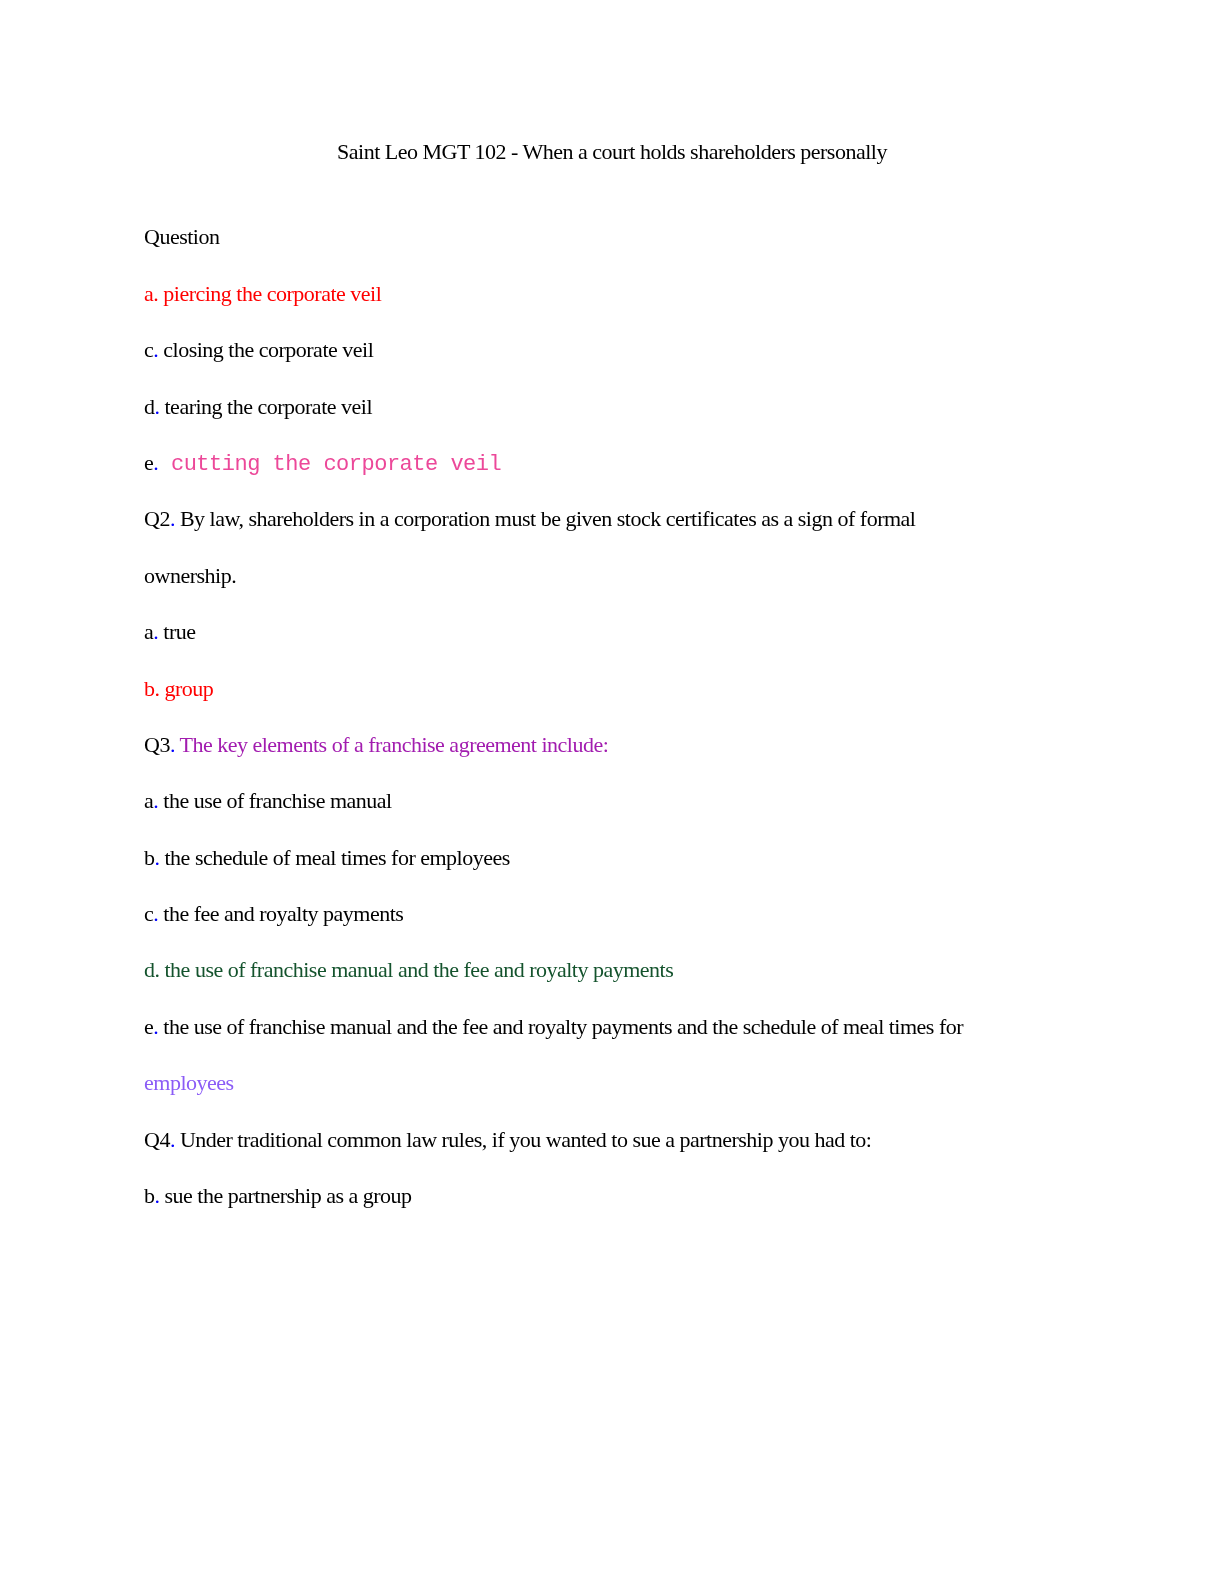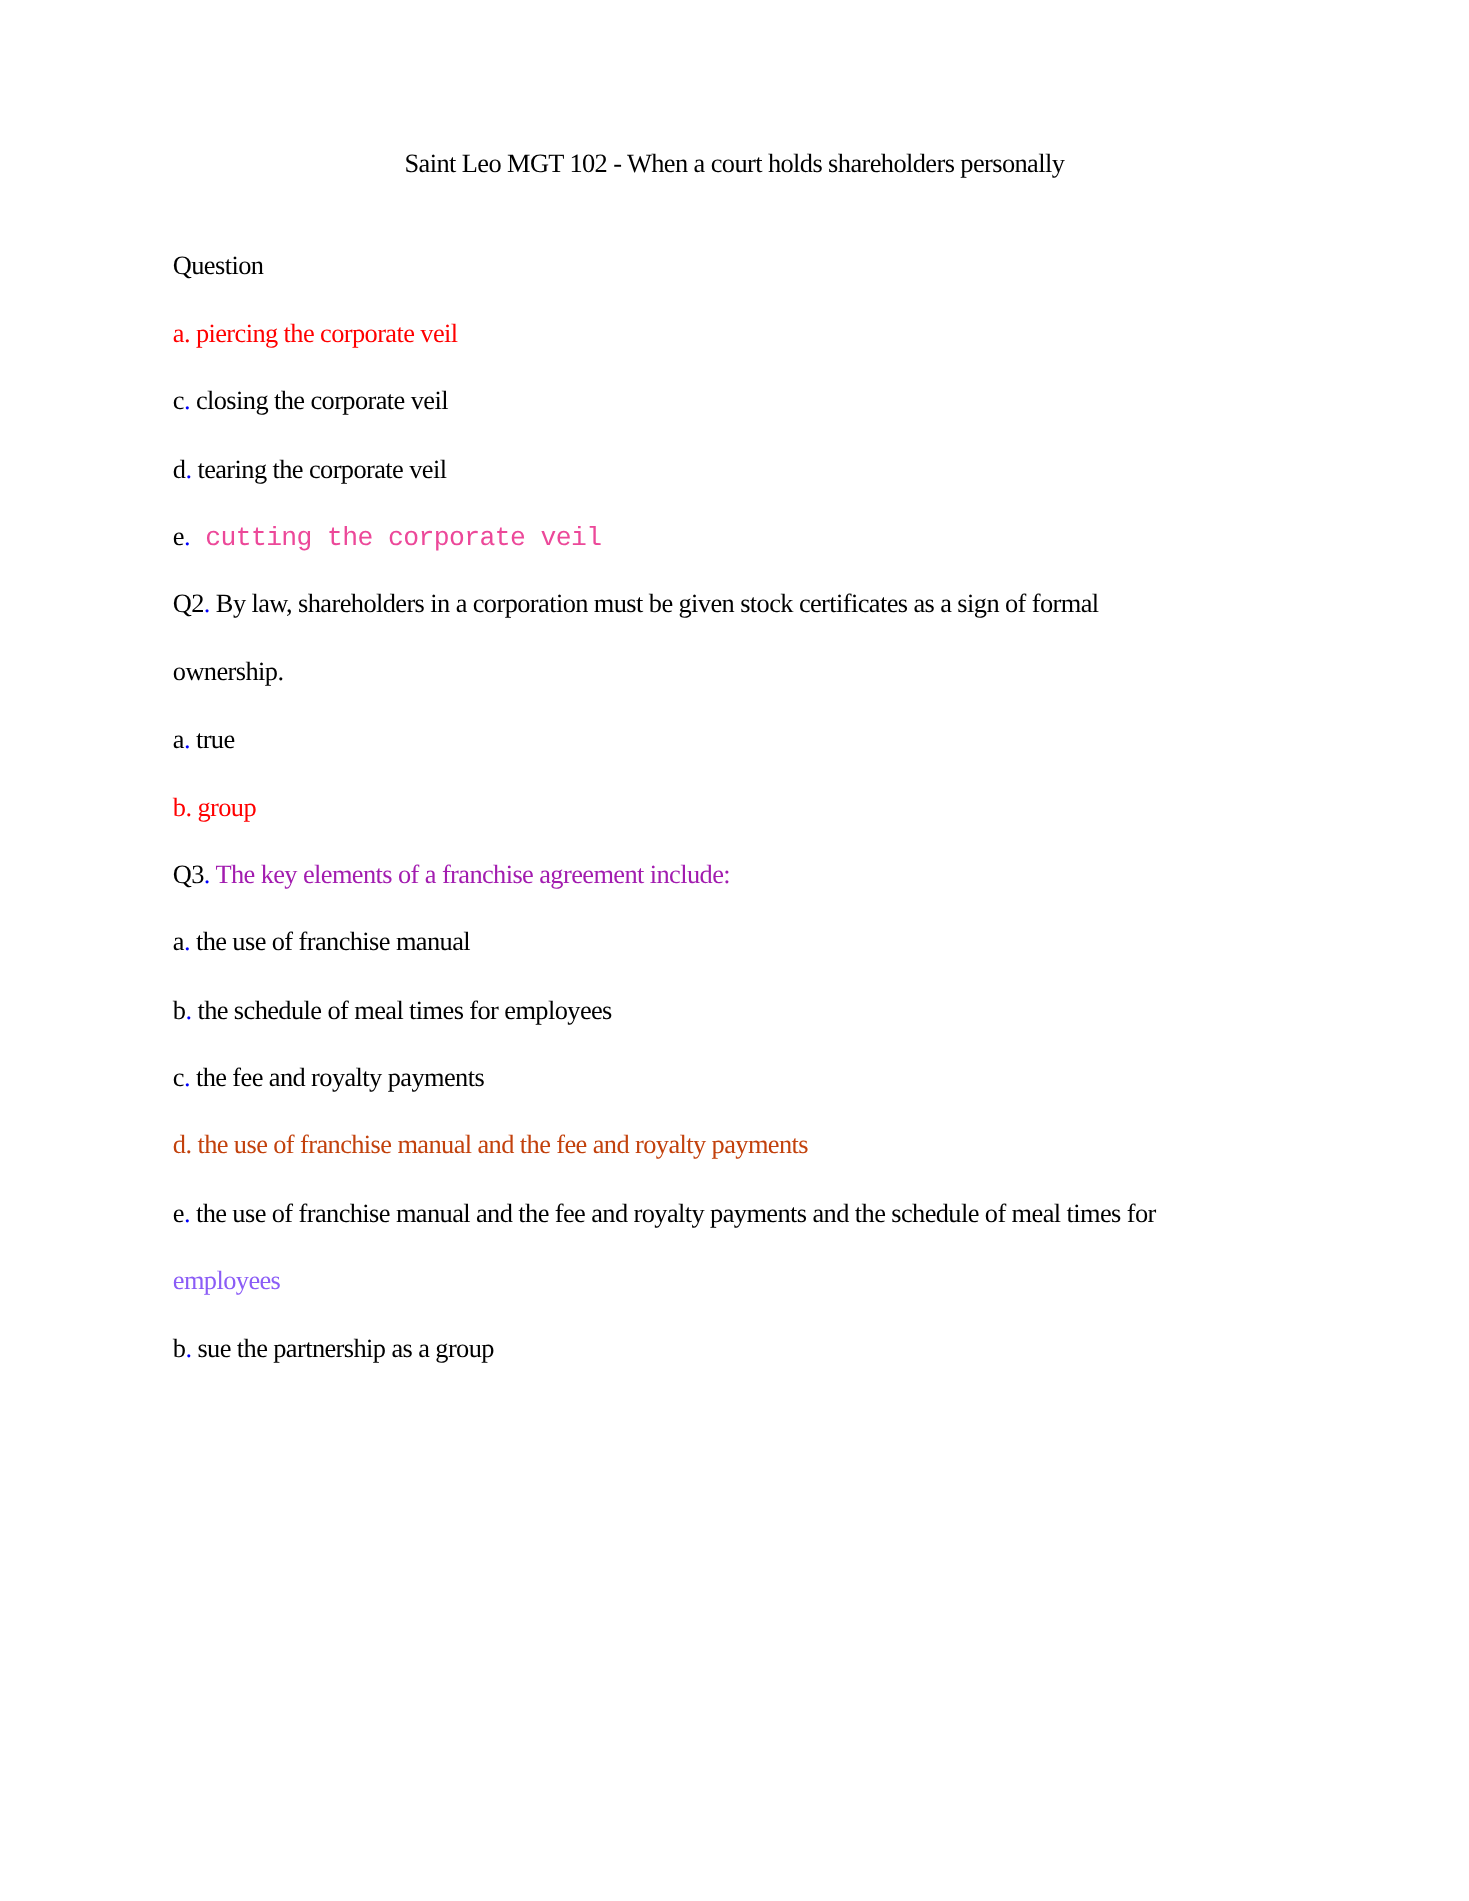--- a/index.html
+++ b/index.html
@@ -14,21 +14,21 @@
     background: #ffffff;
     overflow: hidden;
     font-family: "Liberation Serif", "DejaVu Serif", serif;
     font-size: 22px;
     letter-spacing: -0.5px;
     color: #000000;
   }
   .doc-content {
     position: absolute;
     left: 144px;
-    top: 108px;
+    top: 124px;
     width: 936px;
   }
   .line {
     height: 56.4px;
     line-height: 56.4px;
     white-space: nowrap;
   }
   .title-line {
     text-align: center;
   }
@@ -50,19 +50,20 @@
         <div class="line"><span style="color: rgb(0, 0, 0);">d</span><span style="color: rgb(0, 0, 255);">.</span><span style="color: rgb(0, 0, 0);"> tearing the corporate veil</span></div>
         <div class="line"><span style="color: rgb(0, 0, 0);">e</span><span style="color: rgb(0, 0, 255);">.</span><span style="color: #ec4899; font-family: Liberation Mono, monospace;"> cutting the corporate veil</span></div>
         <div class="line"><span style="color: rgb(0, 0, 0);">Q2</span><span style="color: rgb(0, 0, 255);">.</span><span style="color: rgb(0, 0, 0); text-align: right;"> By law, shareholders in a corporation must be given stock certificates as a sign of formal</span></div>
         <div class="line"><span style="color: rgb(0, 0, 0);">ownership.</span></div>
         <div class="line"><span style="color: rgb(0, 0, 0);">a</span><span style="color: rgb(0, 0, 255);">.</span><span style="color: rgb(0, 0, 0);"> true</span></div>
         <div class="line"><span style="color: rgb(255, 0, 0);">b. group</span></div>
         <div class="line"><span style="color: rgb(0, 0, 0);">Q3</span><span style="color: rgb(0, 0, 255);">.</span><span style="color: #a21caf;"> The key elements of a franchise agreement include:</span></div>
         <div class="line"><span style="color: rgb(0, 0, 0);">a</span><span style="color: rgb(0, 0, 255);">.</span><span style="color: rgb(0, 0, 0);"> the use of franchise manual</span></div>
         <div class="line"><span style="color: rgb(0, 0, 0);">b</span><span style="color: rgb(0, 0, 255);">.</span><span style="color: rgb(0, 0, 0);"> the schedule of meal times for employees</span></div>
         <div class="line"><span style="color: rgb(0, 0, 0);">c</span><span style="color: rgb(0, 0, 255);">.</span><span style="color: rgb(0, 0, 0);"> the fee and royalty payments</span></div>
-        <div class="line"><span style="color: #c2410c;">d. the use of franchise manual and the fee and royalty payments</span></div>
+        <div class="line"><span style="color: #14532d;">d. the use of franchise manual and the fee and royalty payments</span></div>
         <div class="line"><span style="color: rgb(0, 0, 0);">e</span><span style="color: rgb(0, 0, 255);">.</span><span style="color: rgb(0, 0, 0);"> the use of franchise manual and the fee and royalty payments and the schedule of meal times for</span></div>
         <div class="line"><span style="color: #8b5cf6;">employees</span></div>
+        <div class="line"><span style="color: rgb(0, 0, 0);">Q4</span><span style="color: rgb(0, 0, 255);">.</span><span style="color: rgb(0, 0, 0);"> Under traditional common law rules, if you wanted to sue a partnership you had to:</span></div>
         <div class="line"><span style="color: rgb(0, 0, 0);">b</span><span style="color: rgb(0, 0, 255);">.</span><span style="color: rgb(0, 0, 0);"> sue the partnership as a group</span></div>
       </div>
   </div>
 </div>
 
 </body></html>

